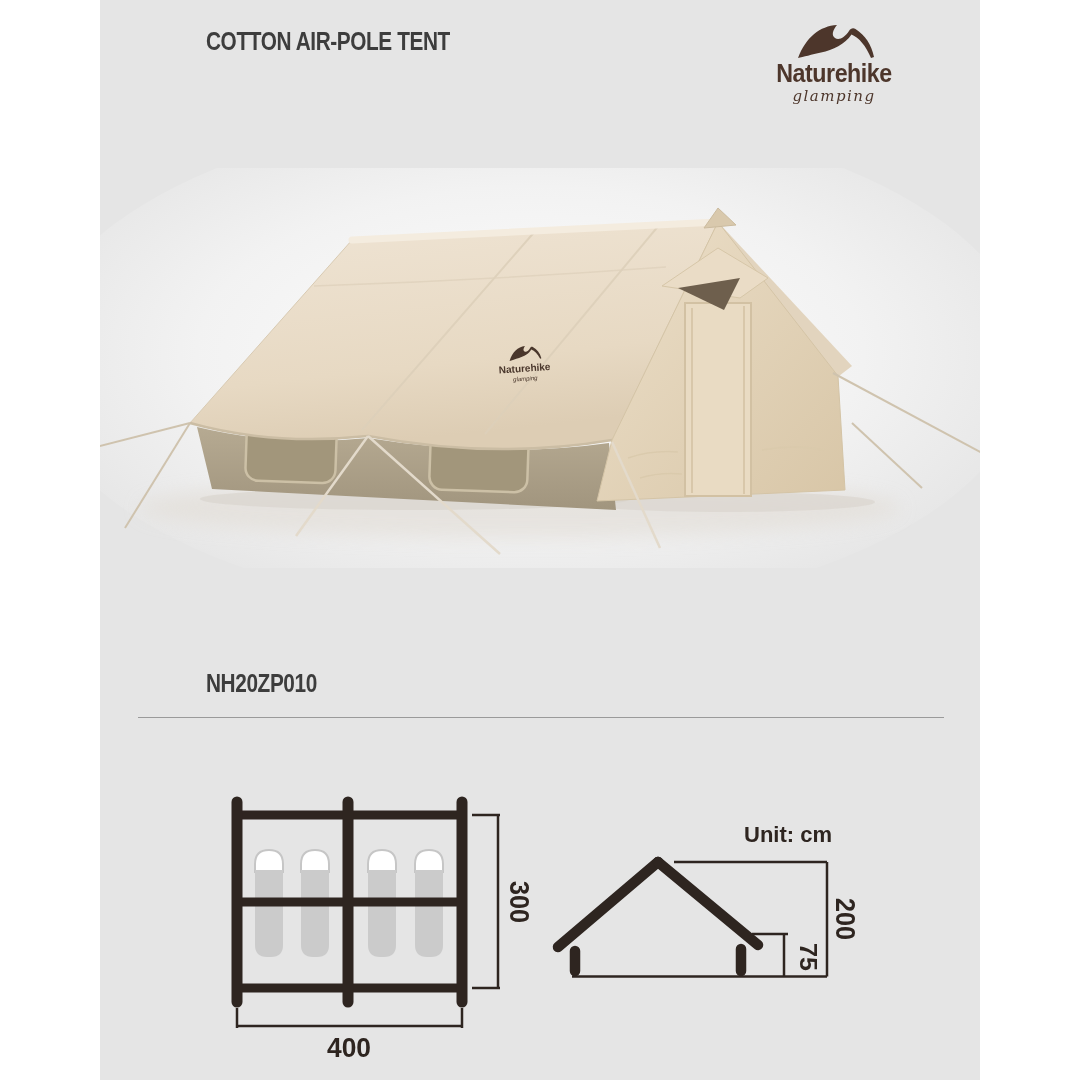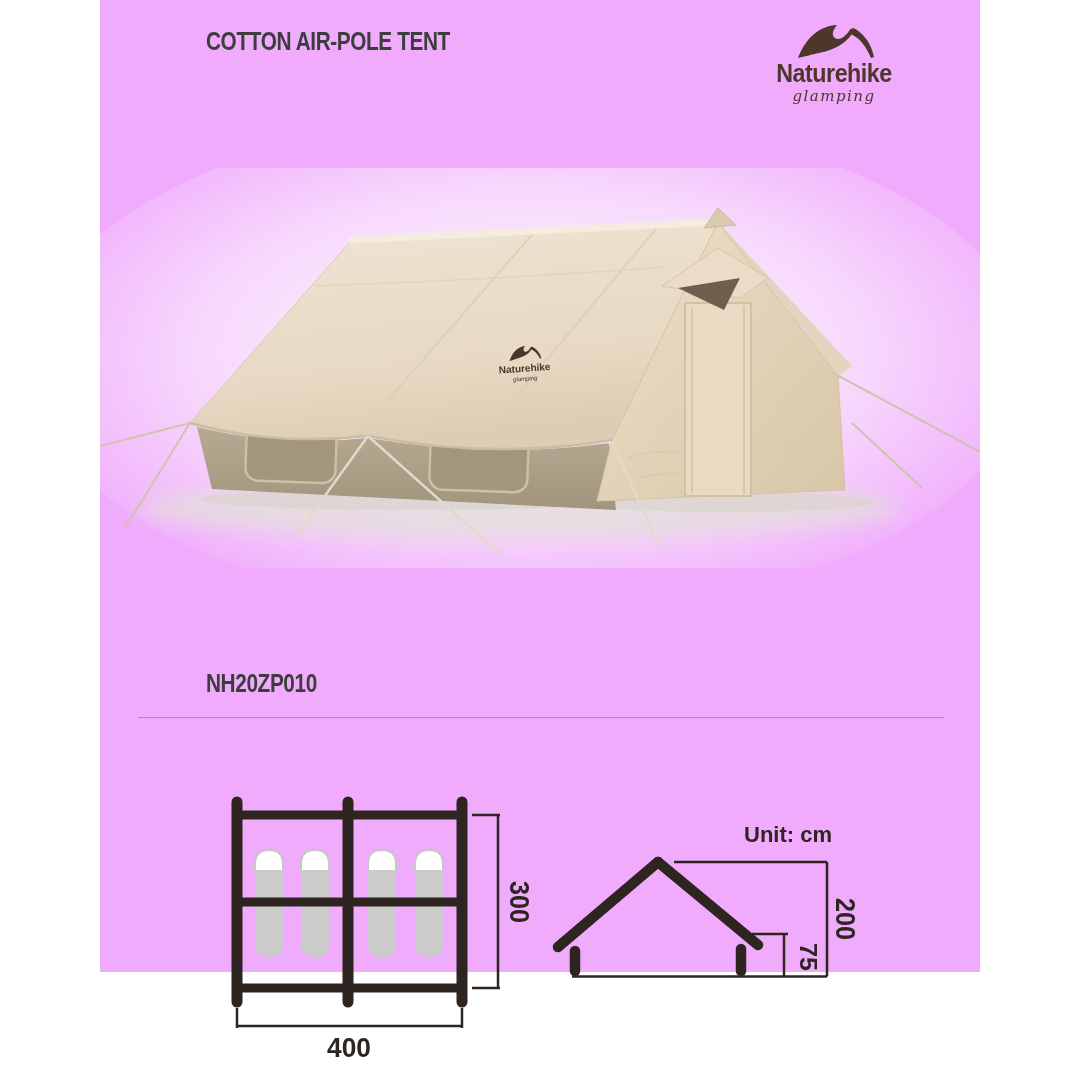--- a/index.html
+++ b/index.html
@@ -1,18 +1,18 @@
 <!DOCTYPE html>
 <html><head>
 <meta charset="utf-8">
 <style>
   html,body{margin:0;padding:0;background:#ffffff;}
   .page{position:relative;width:1080px;height:1080px;background:#ffffff;overflow:hidden;
         font-family:"Liberation Sans",sans-serif;}
-  .panel{position:absolute;left:100px;top:0;width:880px;height:972px;background:#f0abfc;}
+  .panel{position:absolute;left:100px;top:0;width:880px;height:1080px;background:#e5e5e5;}
   .page-title{position:absolute;left:106px;top:26px;font-size:26px;font-weight:bold;
         color:#3d3d3d;letter-spacing:-0.5px;transform:scaleX(.8);transform-origin:left top;
         white-space:nowrap;}
   .brand{position:absolute;left:664px;top:22px;width:140px;text-align:center;color:#4d362b;}
   .brand .mountain{display:block;margin:0 auto;}
   .brand-name{font-size:25px;font-weight:bold;letter-spacing:-0.5px;line-height:1.05;
         transform:scaleX(.93);transform-origin:center top;white-space:nowrap;}
   .brand-tagline{font-family:"DejaVu Serif",serif;font-style:italic;font-size:15px;
         letter-spacing:1.5px;margin-top:1px;}
   .tent-photo{position:absolute;left:0;top:168px;}

